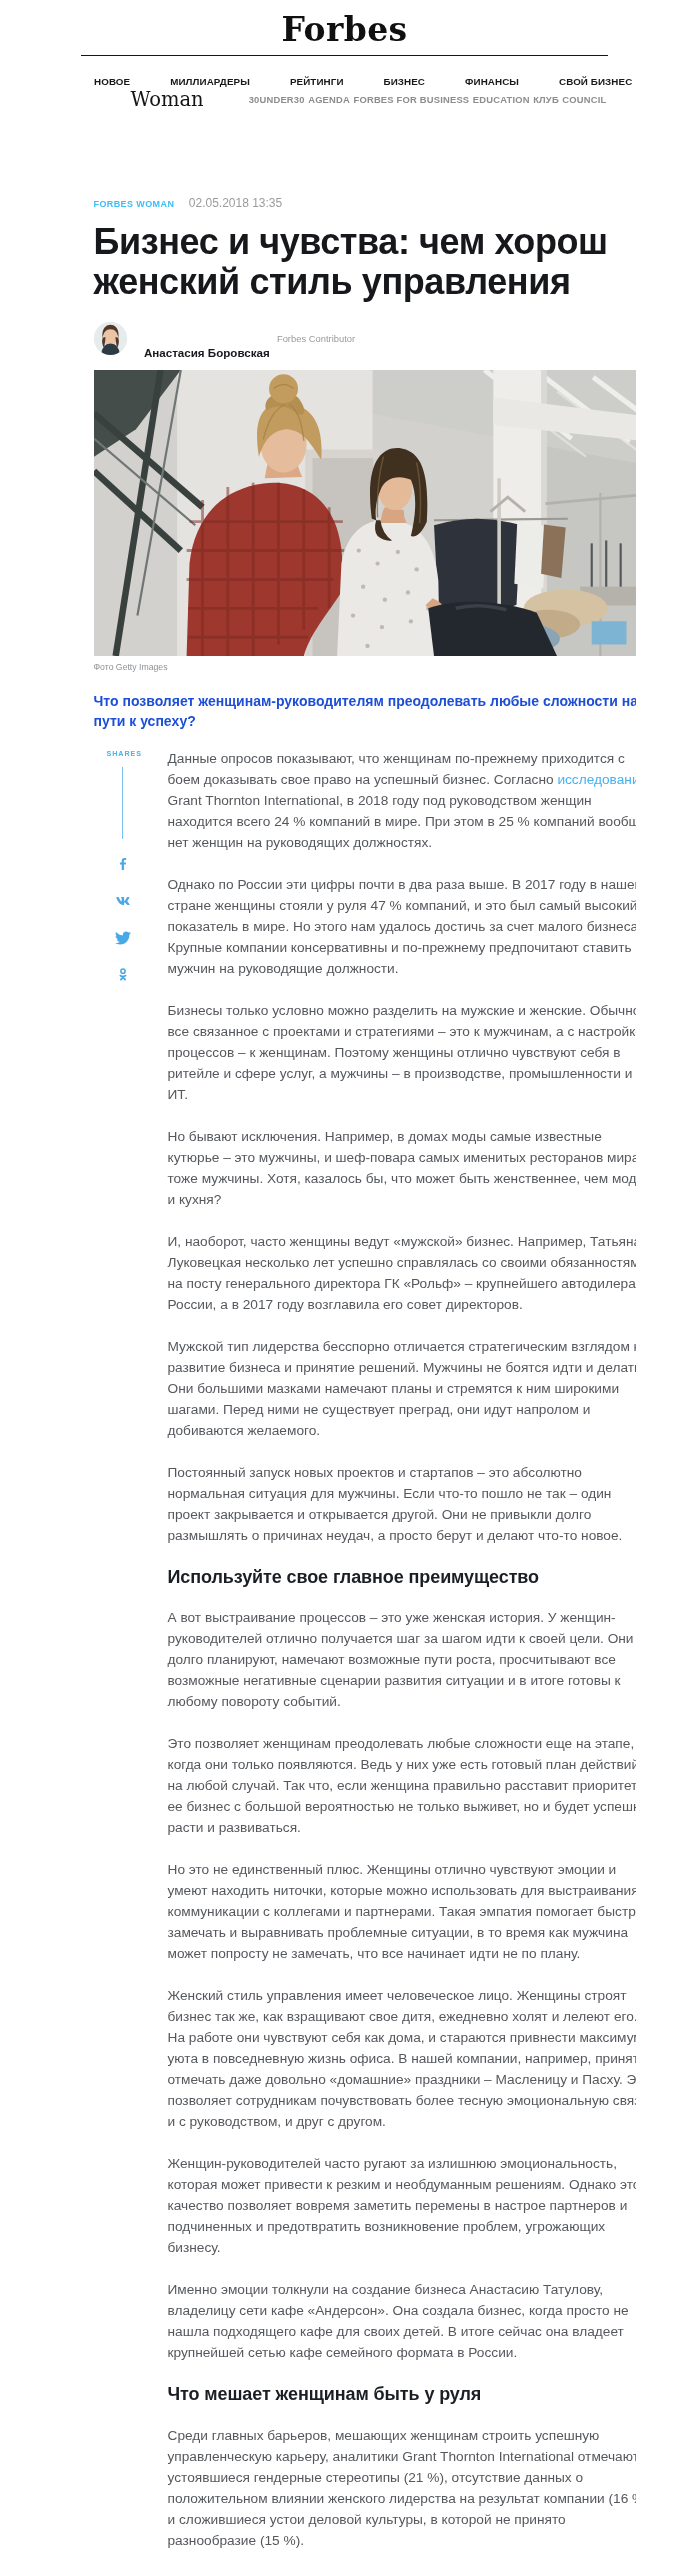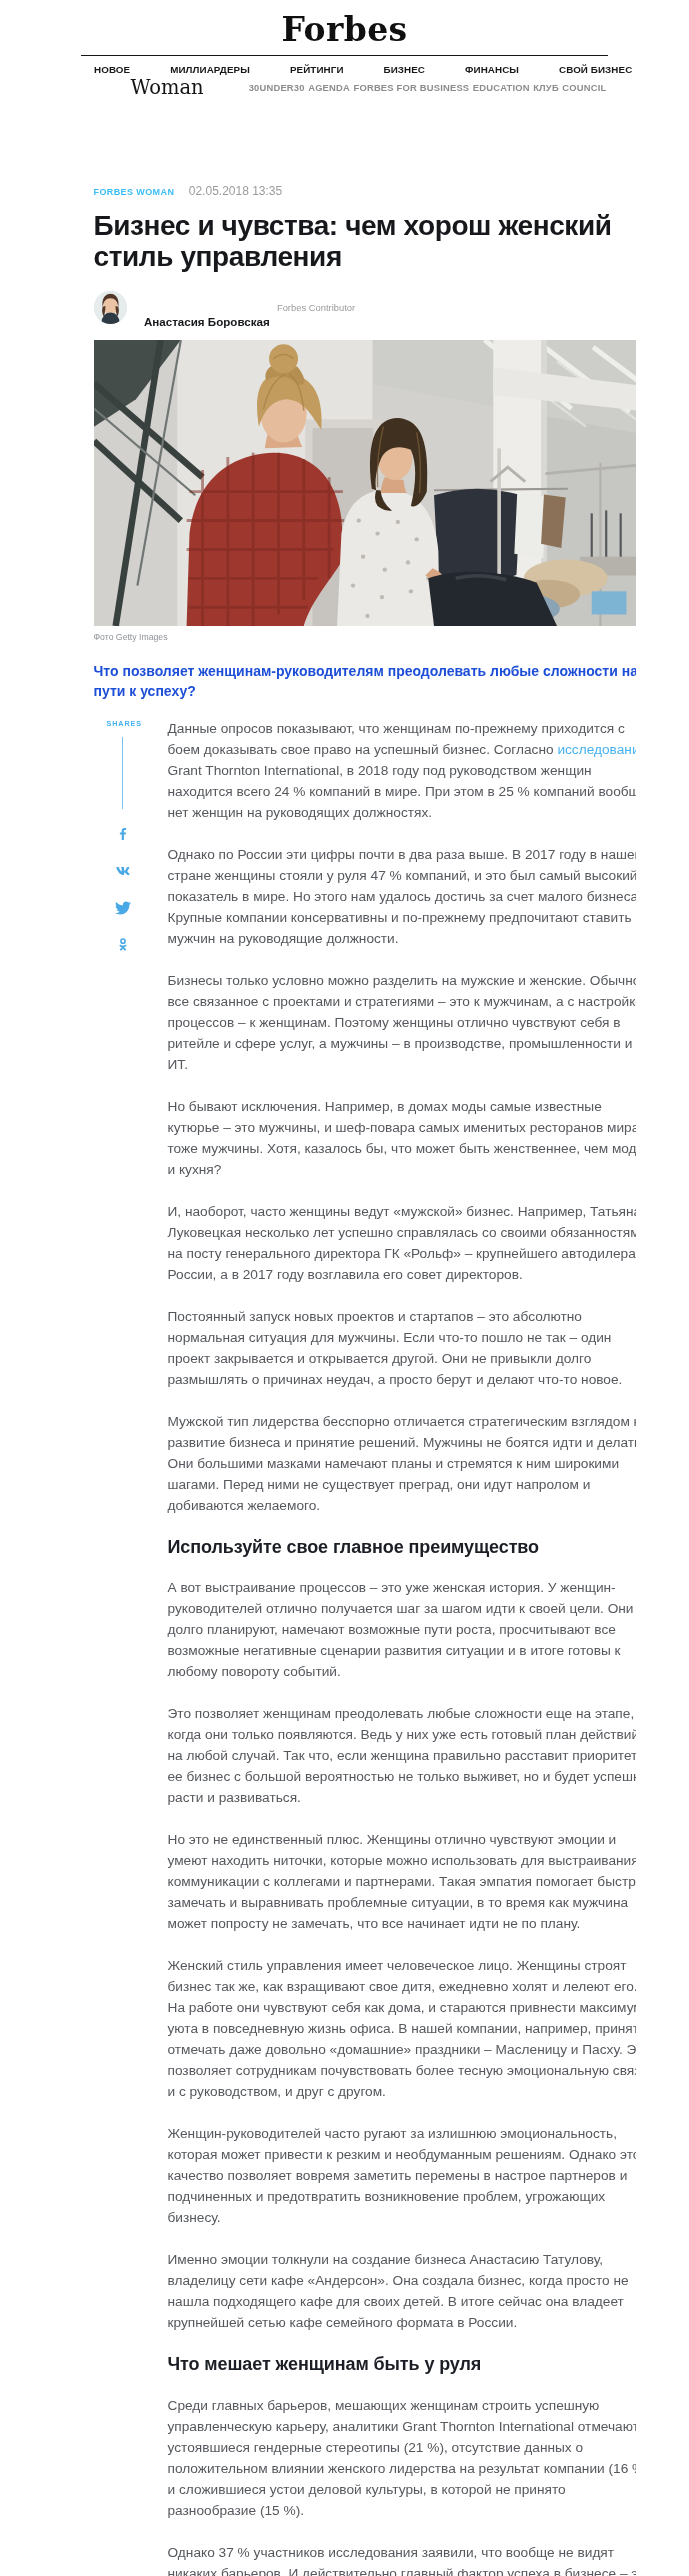--- a/index.html
+++ b/index.html
@@ -3,33 +3,33 @@
 <meta charset="utf-8">
 <style>
   * { box-sizing: border-box; margin: 0; padding: 0; }
   html,body { background:#fff; }
   body { font-family:"Liberation Sans", sans-serif; color:#222; }
   .page { width:582px; height:2576px; margin:0 auto; overflow:hidden; background:#fff; }
 
   
   .masthead { text-align:center; padding-top:13px; }
   .forbes-logo { font-family:"DejaVu Serif", serif; font-size:33px; font-weight:700; color:#101010; letter-spacing:0.4px; text-decoration:none; display:inline-block; line-height:1; }
-  .nav1 { border-top:1.4px solid #151515; margin:8.7px 27.5px 0 27.5px; display:flex; justify-content:space-between; padding:8px 13px 0 13px;gap:40px; }
+  .nav1 { border-top:1.4px solid #151515; margin:8.7px 27.5px 0 27.5px; display:flex; justify-content:space-between; padding:20px 13px 0 13px;gap:40px; }
   .nav1-item { font-size:9.8px; font-weight:700; color:#181818; text-decoration:none; letter-spacing:0.1px; white-space:nowrap; }
   .nav2 { display:flex; align-items:center; padding:2.9px 29px 0 77px; }
   .woman-logo { font-family:"DejaVu Serif", serif; font-size:19.5px; color:#141414; text-decoration:none; line-height:1; }
   .nav2-items { flex:1; display:flex; justify-content:space-between; margin-left:45px; align-items:center; }
   .nav2-item { font-size:9.4px; font-weight:700; color:#8d8d8d; text-decoration:none; letter-spacing:0.2px; white-space:nowrap; }
 
   
   .article { width:586px; margin:87px 0 0 40px; }
   .meta-row { display:flex; align-items:baseline; }
   .rubric { color:#3bbdf5; font-size:9px; font-weight:700; letter-spacing:0.4px; text-decoration:none; }
   .pubdate { color:#9b9b9b; font-size:12px; margin-left:14.5px; }
-  .title { font-size:28px; line-height:1.13; font-weight:700; color:#16181c; letter-spacing:-0.4px; margin-top:11.6px; }
+  .title { font-size:36px; line-height:1.13; font-weight:700; color:#16181c; letter-spacing:-0.4px; margin-top:11.6px; }
   .author-row { display:flex; align-items:center; margin-top:14.5px; }
   .avatar { width:33px; height:33px; border-radius:50%; overflow:hidden; flex:none; background:#e6ebec; }
   .avatar svg { display:block; width:100%; height:100%; }
   .author-name { font-size:11.6px; font-weight:700; color:#17191d; margin-left:17.4px; text-decoration:none;margin-top:28px; }
   .author-role { font-size:9.4px; color:#9b9b9b; margin-left:7.2px; }
   .hero { margin-top:11.6px; width:586px; height:286px; background:#d4d3d0; }
   .hero svg { display:block; width:100%; height:100%; }
   .credit { color:#8e9297; font-size:8.7px; margin-top:5.8px; }
   .lede { margin-top:20px; font-size:14px; line-height:1.42; font-weight:700; color:#1d4ed8; padding-right:22px; }
 
@@ -243,22 +243,22 @@
             </svg>
         </button>
       </aside>
 
       <div class="article-text">
           <p>Данные опросов показывают, что женщинам по-прежнему приходится с боем доказывать свое право на успешный бизнес. Согласно <a href="#" class="body-link">исследованию</a> Grant Thornton International, в 2018 году под руководством женщин находится всего 24 % компаний в мире. При этом в 25 % компаний вообще нет женщин на руководящих должностях.</p>
           <p>Однако по России эти цифры почти в два раза выше. В 2017 году в нашей стране женщины стояли у руля 47 % компаний, и это был самый высокий показатель в мире. Но этого нам удалось достичь за счет малого бизнеса. Крупные компании консервативны и по-прежнему предпочитают ставить мужчин на руководящие должности.</p>
           <p>Бизнесы только условно можно разделить на мужские и женские. Обычно все связанное с проектами и стратегиями – это к мужчинам, а с настройкой процессов – к женщинам. Поэтому женщины отлично чувствуют себя в ритейле и сфере услуг, а мужчины – в производстве, промышленности и ИТ.</p>
           <p>Но бывают исключения. Например, в домах моды самые известные кутюрье – это мужчины, и шеф-повара самых именитых ресторанов мира – тоже мужчины. Хотя, казалось бы, что может быть женственнее, чем мода и кухня?</p>
           <p>И, наоборот, часто женщины ведут «мужской» бизнес. Например, Татьяна Луковецкая несколько лет успешно справлялась со своими обязанностями на посту генерального директора ГК «Рольф» – крупнейшего автодилера в России, а в 2017 году возглавила его совет директоров.</p>
+          <p>Мужской тип лидерства бесспорно отличается стратегическим взглядом на развитие бизнеса и принятие решений. Мужчины не боятся идти и делать. Они большими мазками намечают планы и стремятся к ним широкими шагами. Перед ними не существует преград, они идут напролом и добиваются желаемого.</p>
           <p>Постоянный запуск новых проектов и стартапов – это абсолютно нормальная ситуация для мужчины. Если что-то пошло не так – один проект закрывается и открывается другой. Они не привыкли долго размышлять о причинах неудач, а просто берут и делают что-то новое.</p>
-          <p>Мужской тип лидерства бесспорно отличается стратегическим взглядом на развитие бизнеса и принятие решений. Мужчины не боятся идти и делать. Они большими мазками намечают планы и стремятся к ним широкими шагами. Перед ними не существует преград, они идут напролом и добиваются желаемого.</p>
           <h2>Используйте свое главное преимущество</h2>
           <p>А вот выстраивание процессов – это уже женская история. У женщин-руководителей отлично получается шаг за шагом идти к своей цели. Они долго планируют, намечают возможные пути роста, просчитывают все возможные негативные сценарии развития ситуации и в итоге готовы к любому повороту событий.</p>
           <p>Это позволяет женщинам преодолевать любые сложности еще на этапе, когда они только появляются. Ведь у них уже есть готовый план действий на любой случай. Так что, если женщина правильно расставит приоритеты, ее бизнес с большой вероятностью не только выживет, но и будет успешно расти и развиваться.</p>
           <p>Но это не единственный плюс. Женщины отлично чувствуют эмоции и умеют находить ниточки, которые можно использовать для выстраивания коммуникации с коллегами и партнерами. Такая эмпатия помогает быстро замечать и выравнивать проблемные ситуации, в то время как мужчина может попросту не замечать, что все начинает идти не по плану.</p>
           <p>Женский стиль управления имеет человеческое лицо. Женщины строят бизнес так же, как взращивают свое дитя, ежедневно холят и лелеют его. На работе они чувствуют себя как дома, и стараются привнести максимум уюта в повседневную жизнь офиса. В нашей компании, например, принято отмечать даже довольно «домашние» праздники – Масленицу и Пасху. Это позволяет сотрудникам почувствовать более тесную эмоциональную связь и с руководством, и друг с другом.</p>
           <p>Женщин-руководителей часто ругают за излишнюю эмоциональность, которая может привести к резким и необдуманным решениям. Однако это качество позволяет вовремя заметить перемены в настрое партнеров и подчиненных и предотвратить возникновение проблем, угрожающих бизнесу.</p>
           <p>Именно эмоции толкнули на создание бизнеса Анастасию Татулову, владелицу сети кафе «Андерсон». Она создала бизнес, когда просто не нашла подходящего кафе для своих детей. В итоге сейчас она владеет крупнейшей сетью кафе семейного формата в России.</p>
           <h2>Что мешает женщинам быть у руля</h2>
           <p>Среди главных барьеров, мешающих женщинам строить успешную управленческую карьеру, аналитики Grant Thornton International отмечают устоявшиеся гендерные стереотипы (21 %), отсутствие данных о положительном влиянии женского лидерства на результат компании (16 %) и сложившиеся устои деловой культуры, в которой не принято разнообразие (15 %).</p>
           <p>Однако 37 % участников исследования заявили, что вообще не видят никаких барьеров. И действительно главный фактор успеха в бизнесе – это все-таки не пол, а характер.</p>

